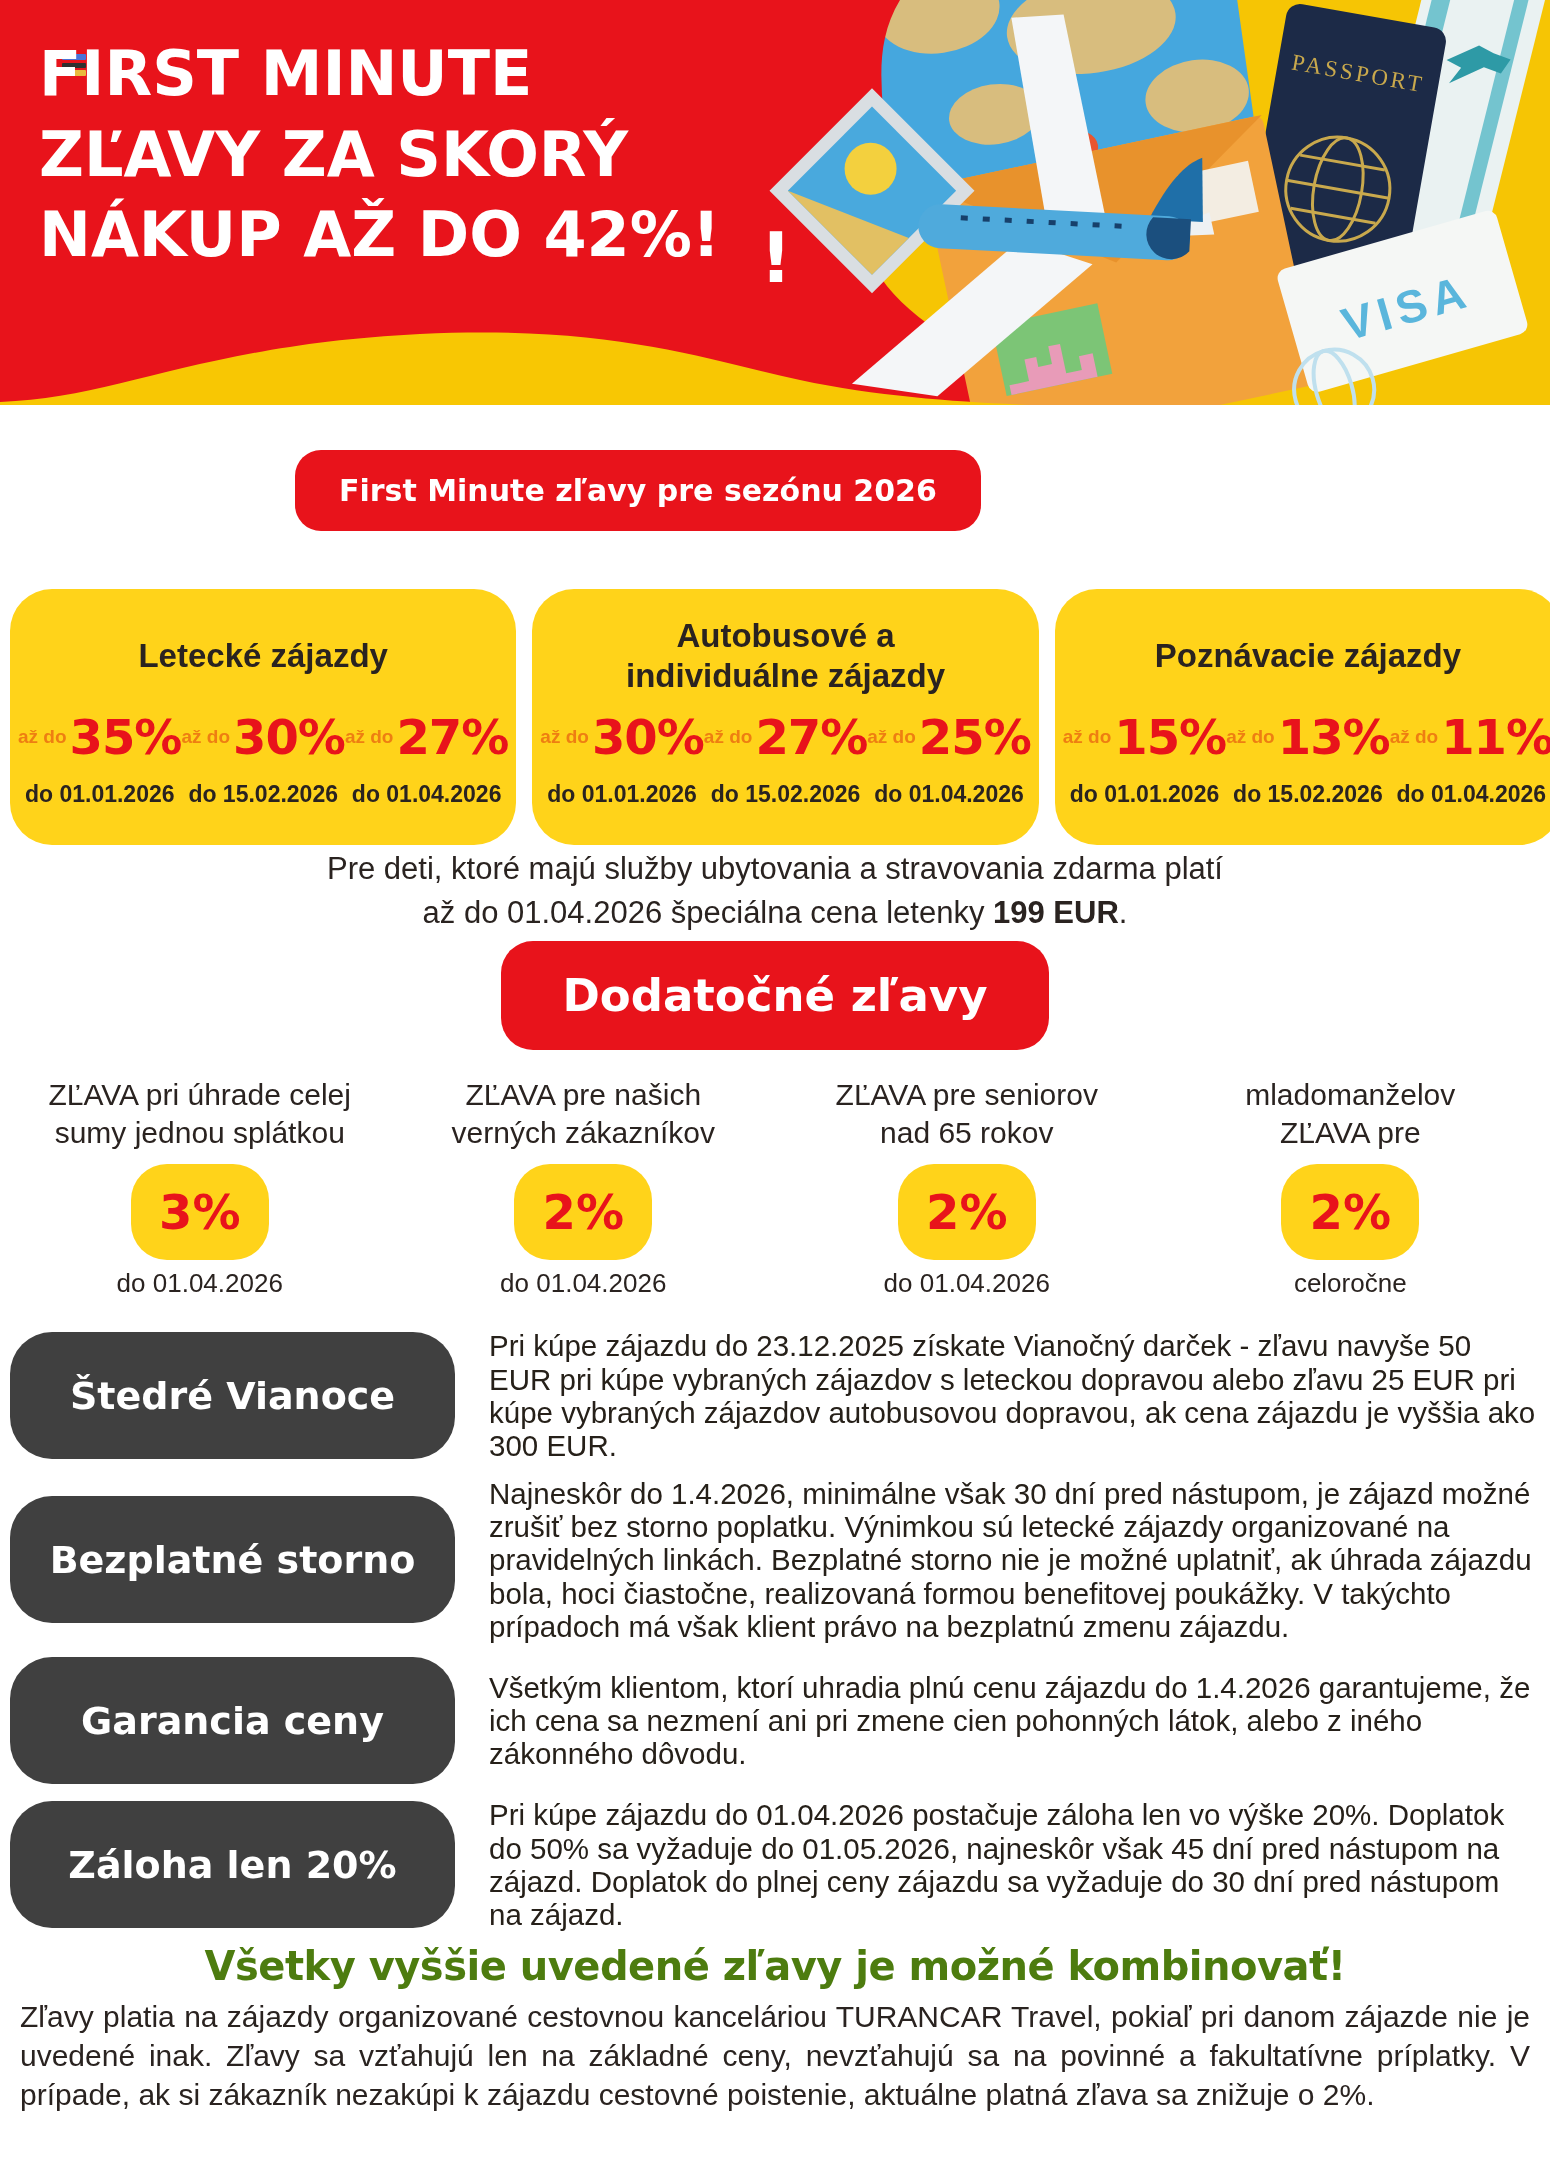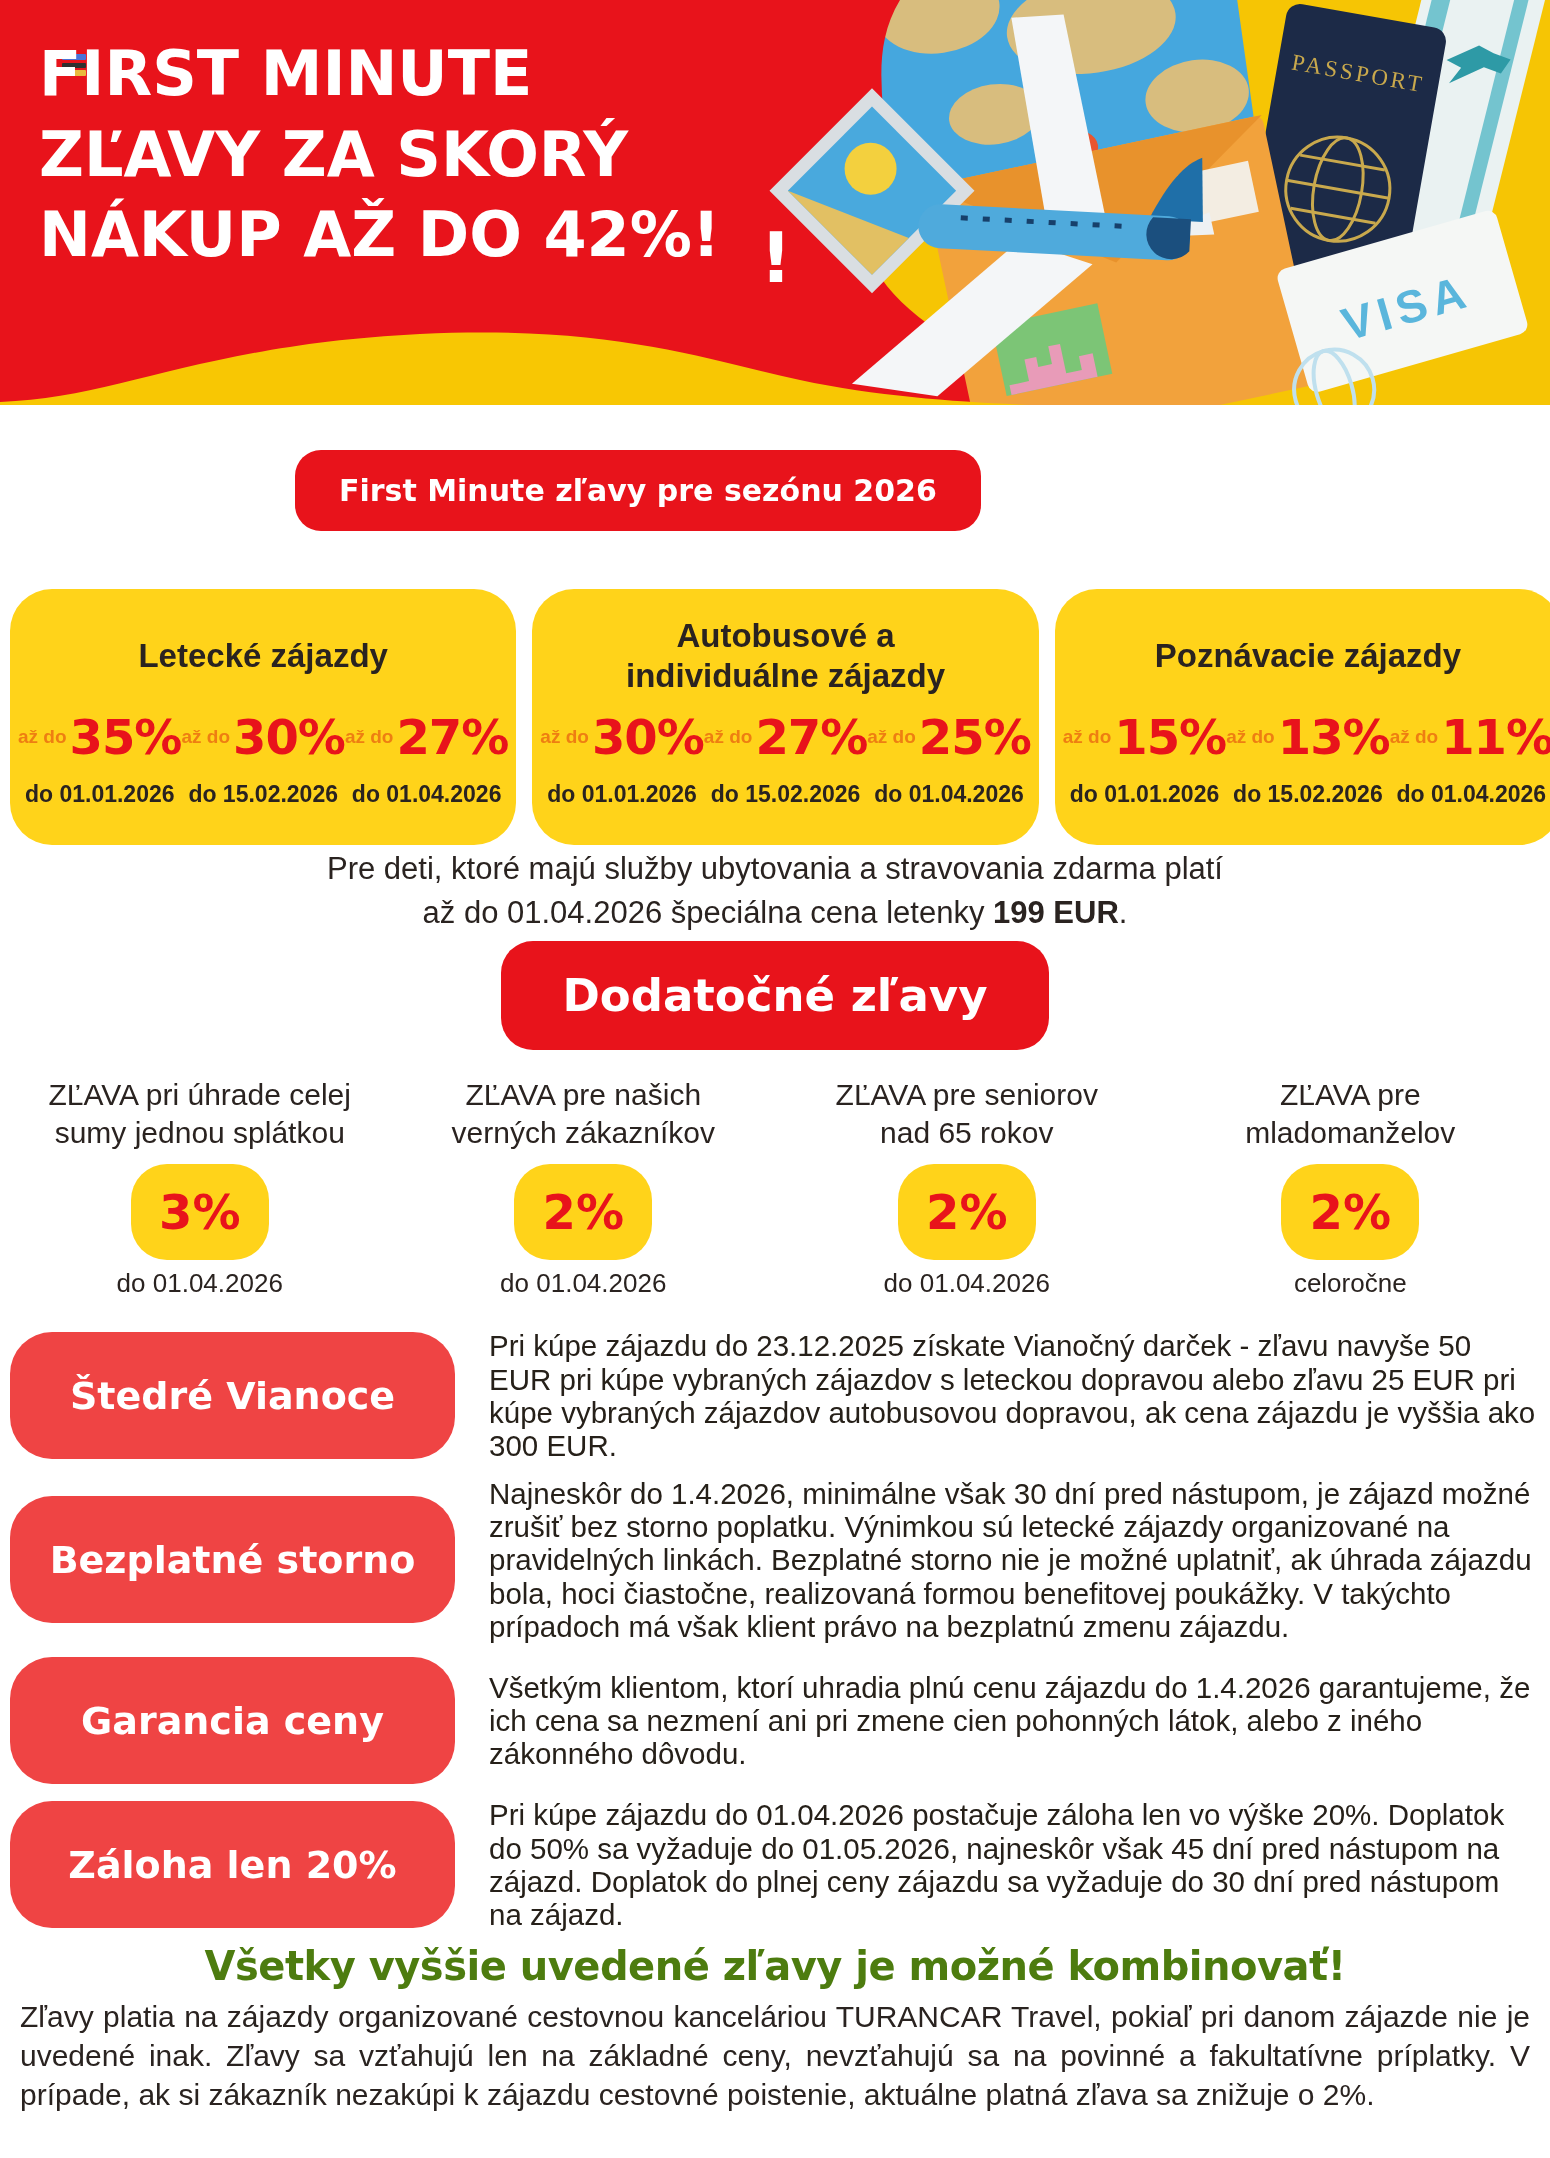--- a/index.html
+++ b/index.html
@@ -51,21 +51,21 @@
   .extras-row{display:grid;grid-template-columns:repeat(4,1fr);margin-top:26px;padding:0 8px;}
   .extra{text-align:center;}
   .extra-title{font-size:30px;line-height:1.27;font-weight:500;}
   .extra-pill{width:138px;height:96px;background:#FFD31A;border-radius:36px;margin:12px auto 8px;display:flex;align-items:center;justify-content:center;}
   .extra-value{color:#E8131B;font-size:48px;font-weight:700;font-family:"DejaVu Sans",sans-serif;}
   .extra-note{font-size:26px;font-weight:500;}
   
   .benefits{margin-top:30px;padding:0 10px;display:flex;flex-direction:column;gap:14px;}
   .benefit-row{display:flex;align-items:center;gap:34px;}
   .benefit-button{
-    flex:0 0 445px;height:127px;background:#ef4444;border-radius:42px;color:#fff;
+    flex:0 0 445px;height:127px;background:#404040;border-radius:42px;color:#fff;
     display:flex;align-items:center;justify-content:center;
     font-family:"DejaVu Sans",sans-serif;font-weight:700;font-size:38px;cursor:pointer;
   }
   .benefit-text{flex:1;font-size:29.5px;line-height:1.13;font-weight:500;color:#262019;}
   
   .combine-heading{
     text-align:center;font-family:"DejaVu Sans",sans-serif;font-weight:700;
     font-size:40px;margin-top:12px;color:#4d7c0f;letter-spacing:-0.5px;
   }
   .footer-text{font-size:30px;line-height:1.3;text-align:justify;margin:8px 20px 8px;font-weight:500;}
@@ -284,22 +284,22 @@
       <div>ZĽAVA pre seniorov</div>
         <div>nad 65 rokov</div>
     </div>
     <div class="extra-pill">
         <span class="extra-value">2%</span>
       </div>
     <div class="extra-note">do 01.04.2026</div>
   </div>
   <div class="extra">
     <div class="extra-title">
-      <div>ZĽAVA pre</div>
-        <div>mladomanželov</div>
+      <div>mladomanželov</div>
+        <div>ZĽAVA pre</div>
     </div>
     <div class="extra-pill">
         <span class="extra-value">2%</span>
       </div>
     <div class="extra-note">celoročne</div>
   </div>
 </div>
 
 <div class="benefits">
   <div class="benefit-row">

